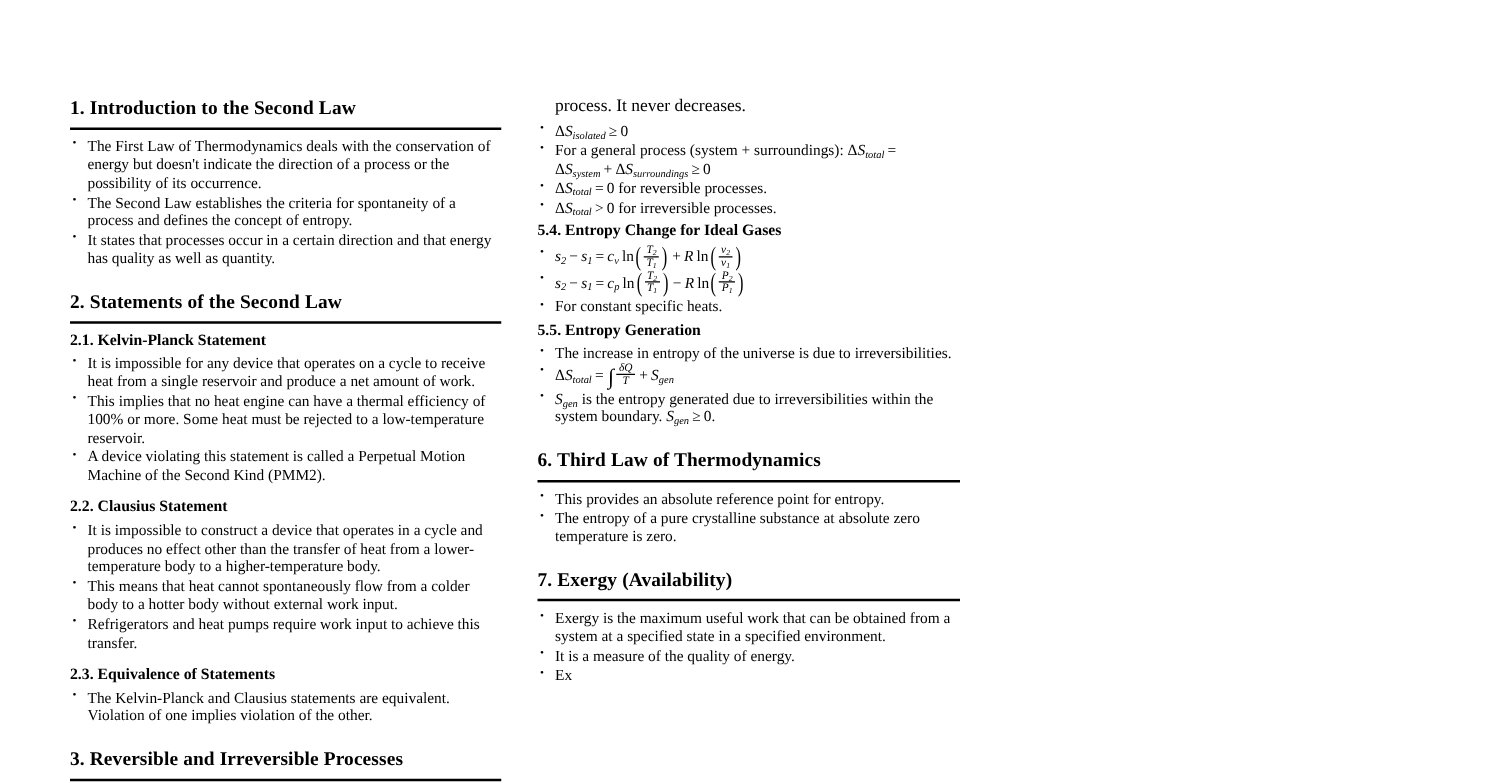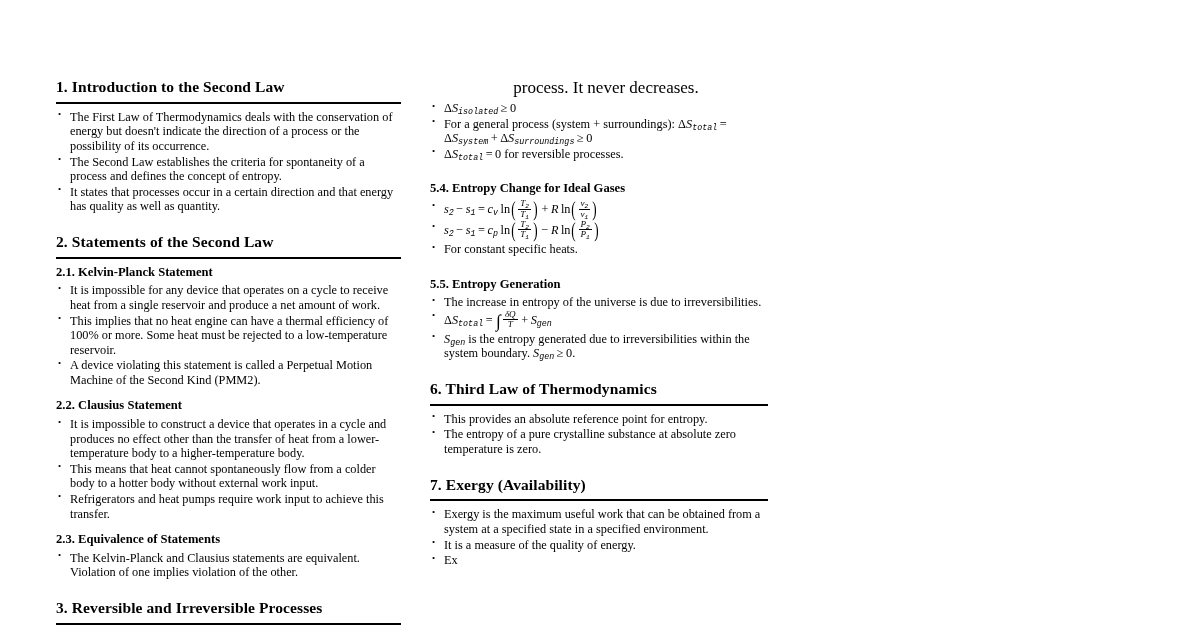--- a/index.html
+++ b/index.html
@@ -52,21 +52,21 @@
     font-weight: bold;
     margin: 0;
     padding: 0;
     line-height: 1.25;
   }
 
   
   .section-block { margin-top: 0; }
   .gap-before-section { margin-top: 19px; }
   .gap-before-sub { margin-top: 11px; }
-  .gap-small { margin-top: 20px; }
+  .gap-small { margin-top: 4px; }
 
   
   ul.bullets {
     list-style: none;
     margin: 3px 0 0 0;
     padding: 0;
   }
   ul.bullets > li {
     position: relative;
     padding-left: 14px;
@@ -79,43 +79,41 @@
     content: "\2022";
     position: absolute;
     left: 2px;
     top: -0.5px;
     font-size: 9px;
     line-height: inherit;
   }
   
   .continuation {
     padding-left: 14px;
-    font-size: 17px;
+    font-size: 14px;
     line-height: 1.185;
     margin: 0 0 1px 0;
-    text-align: center;
   }
 
   
   .math {
     font-family: "Liberation Serif", "DejaVu Serif", serif;
     white-space: nowrap;
   }
   .math .v {            
     font-style: italic;
   }
   .math .up {           
     font-style: normal;
   }
   .math sub {
     font-style: italic;
     font-size: 0.68em;
     vertical-align: -0.28em;
     line-height: 0;
-    font-family: Liberation Mono, monospace;
   }
   .math .op {
     font-style: normal;
     padding: 0 2.5px;
   }
   .math .delta {
     font-style: normal;
   }
   .frac {
     display: inline-block;
@@ -215,20 +213,24 @@
         <span>For a general process (system + surroundings):</span>
         <span class="math"><span class="delta">Δ</span><span class="v">S</span><sub>total</sub><span class="op">=</span></span>
         <span class="math"><span class="delta">Δ</span><span class="v">S</span><sub>system</sub><span class="op">+</span><span class="delta">Δ</span><span class="v">S</span><sub>surroundings</sub><span class="op">≥</span>0</span>
       </li>
 
       <li>
         <span class="math"><span class="delta">Δ</span><span class="v">S</span><sub>total</sub><span class="op">=</span>0</span>
         <span>for reversible processes.</span>
       </li>
 
+      <li>
+        <span class="math"><span class="delta">Δ</span><span class="v">S</span><sub>total</sub><span class="op">&gt;</span>0</span>
+        <span>for irreversible processes.</span>
+      </li>
     </ul>
 
     <div class="gap-small">
       <h2 class="subsection-title">5.4. Entropy Change for Ideal Gases</h2>
       <ul class="bullets">
         <li>
           <span class="math"><span class="v">s</span><sub>2</sub><span class="op">−</span><span class="v">s</span><sub>1</sub><span class="op">=</span><span class="v">c</span><sub>v</sub> <span class="up">ln</span><span class="paren">(</span><span class="frac"><span class="num"><span class="v">T</span><sub>2</sub></span><span class="den"><span class="v">T</span><sub>1</sub></span></span><span class="paren">)</span><span class="op">+</span><span class="v">R</span> <span class="up">ln</span><span class="paren">(</span><span class="frac"><span class="num"><span class="v">v</span><sub>2</sub></span><span class="den"><span class="v">v</span><sub>1</sub></span></span><span class="paren">)</span></span>
         </li>
         <li>
           <span class="math"><span class="v">s</span><sub>2</sub><span class="op">−</span><span class="v">s</span><sub>1</sub><span class="op">=</span><span class="v">c</span><sub>p</sub> <span class="up">ln</span><span class="paren">(</span><span class="frac"><span class="num"><span class="v">T</span><sub>2</sub></span><span class="den"><span class="v">T</span><sub>1</sub></span></span><span class="paren">)</span><span class="op">−</span><span class="v">R</span> <span class="up">ln</span><span class="paren">(</span><span class="frac"><span class="num"><span class="v">P</span><sub>2</sub></span><span class="den"><span class="v">P</span><sub>1</sub></span></span><span class="paren">)</span></span>

